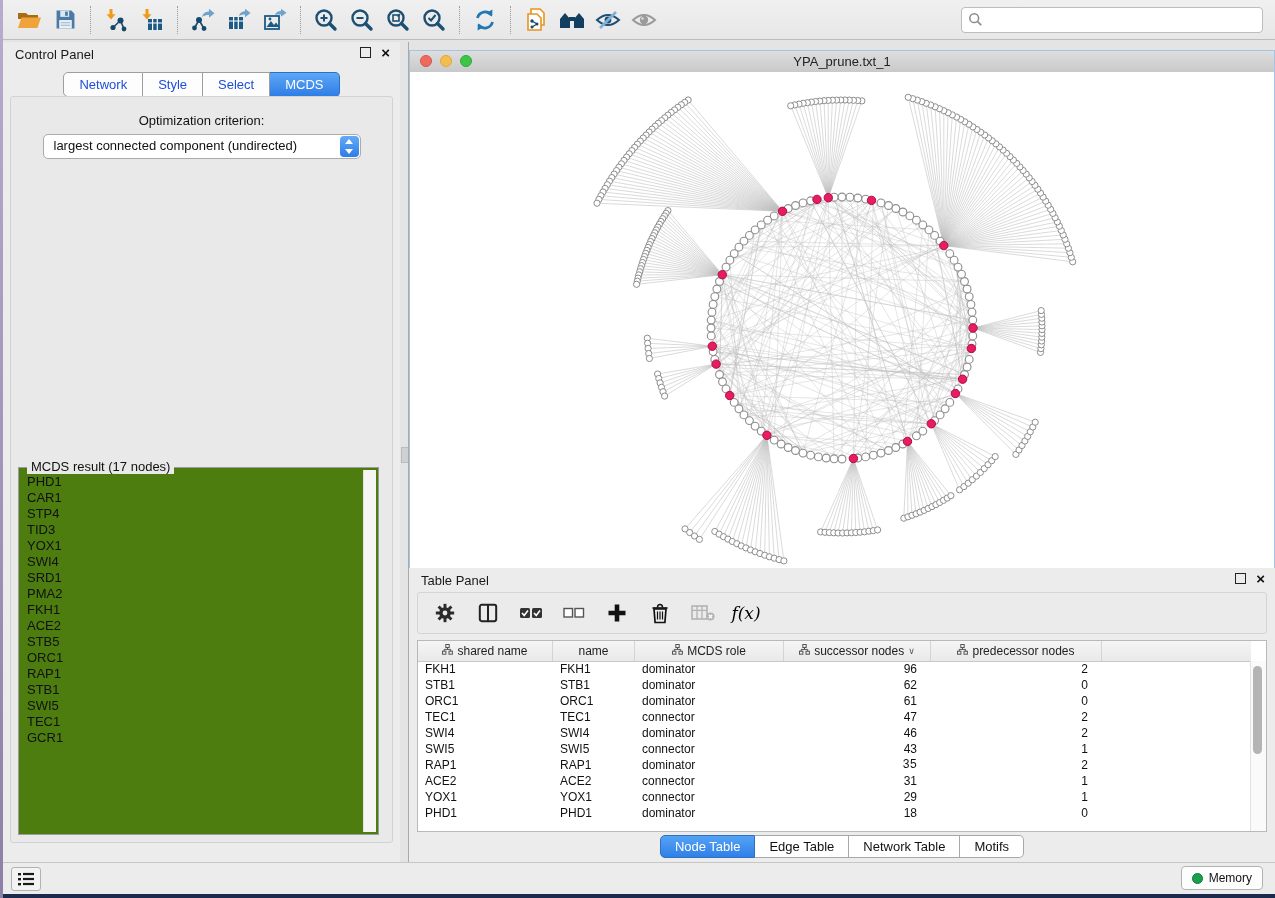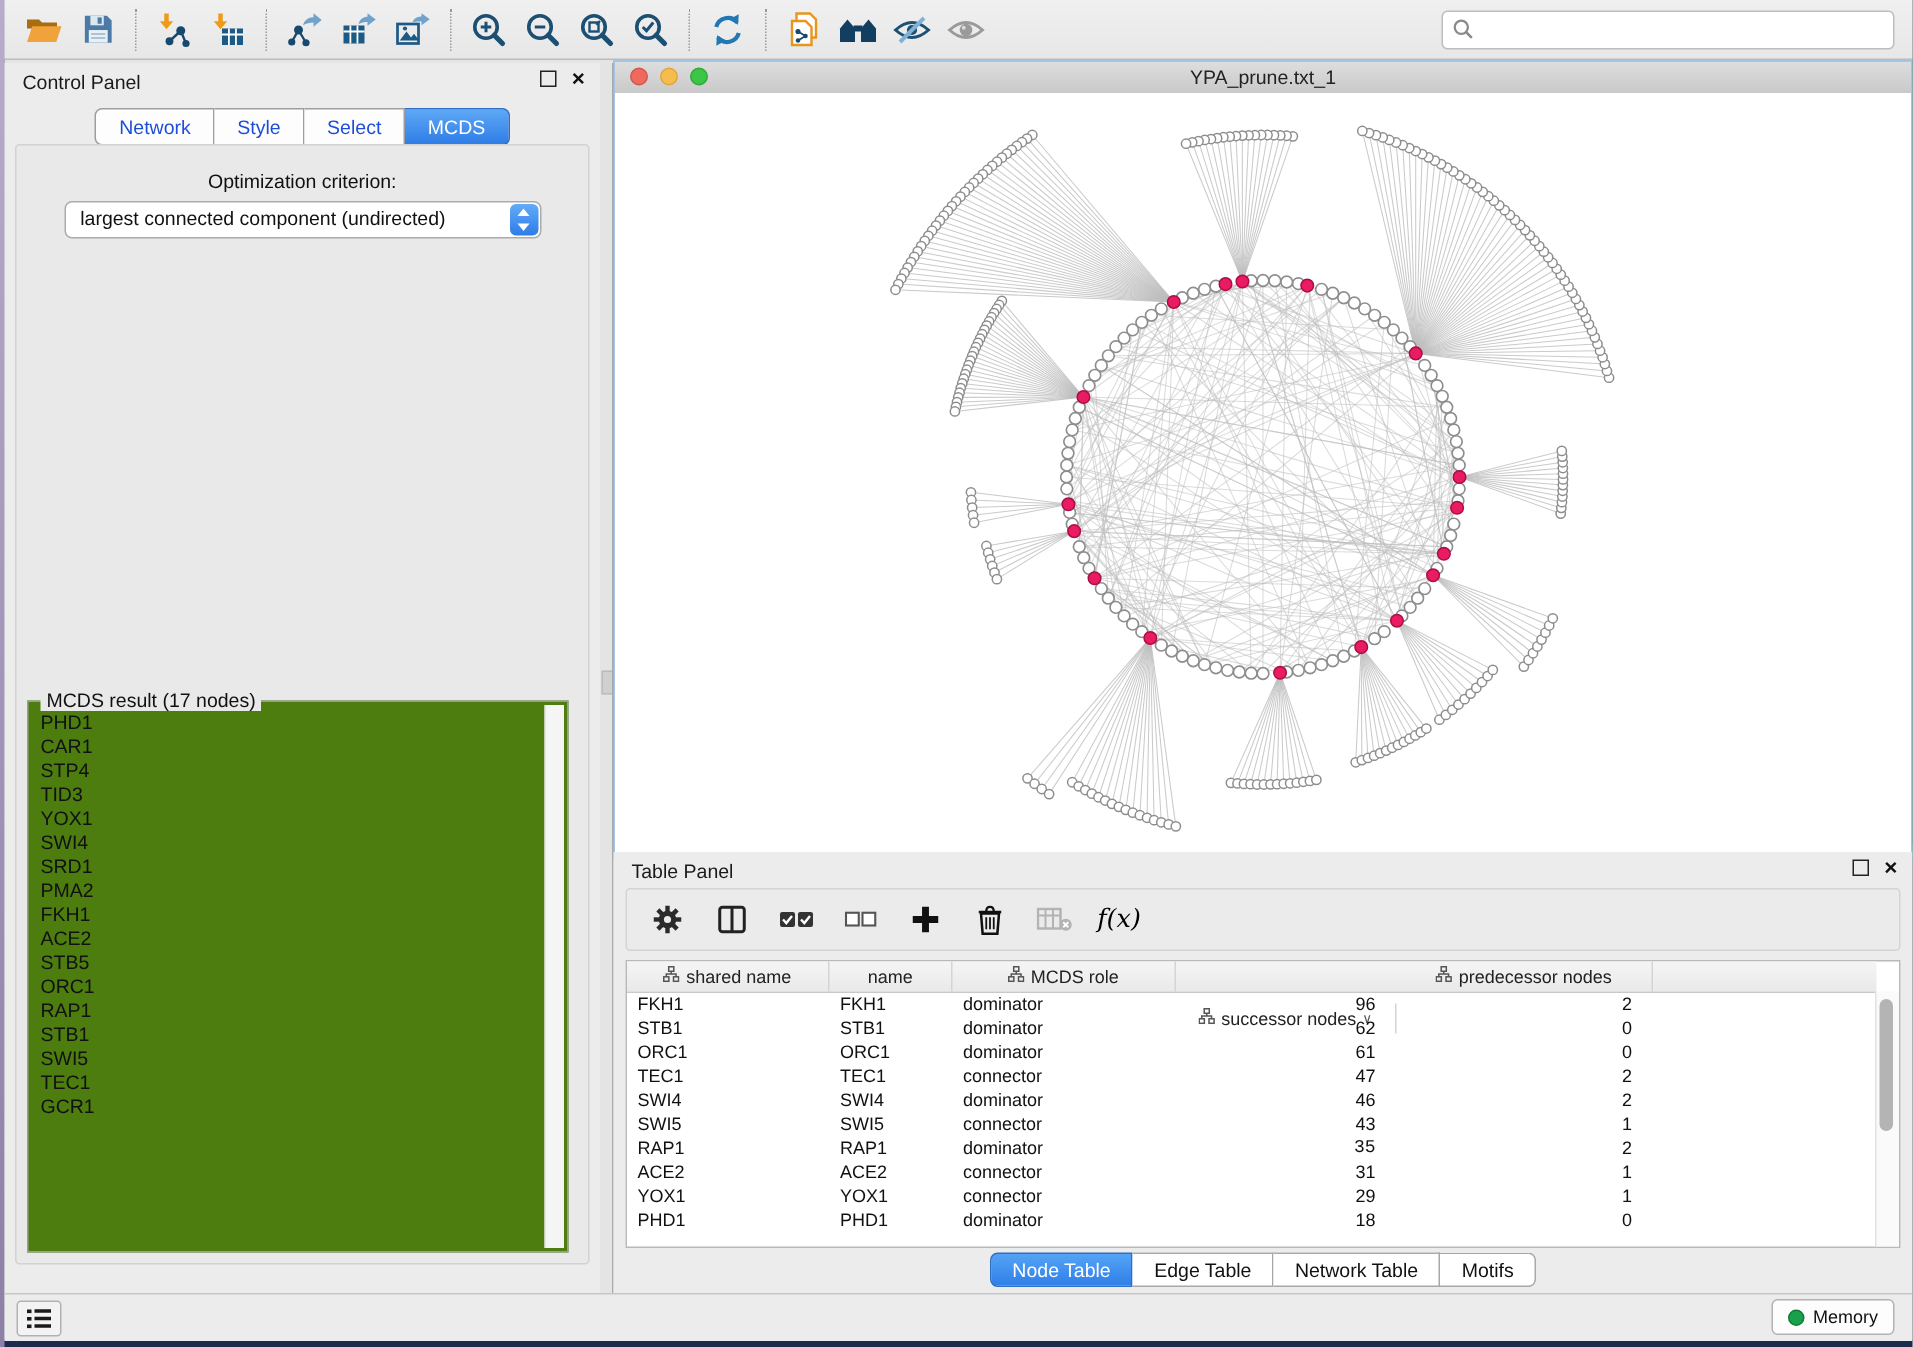--- a/index.html
+++ b/index.html
@@ -57,21 +57,21 @@
   .scrolltrack{position:absolute;top:2px;right:2px;bottom:2px;width:12px;background:#f5f5f5;border-left:1px solid #e3e3e3;}
 
   
   .vsplit{position:absolute;left:397px;top:42px;width:9px;height:820px;background:#e4e4e4;}
   .vsplit::after{content:"";position:absolute;right:0;top:0;bottom:0;width:1px;background:#a9a9a9;}
   .vgrip{position:absolute;left:1px;top:405px;width:6px;height:14px;background:#d0d0d0;border:1px solid #bbb;}
   .hsplit{position:absolute;left:406px;top:563px;width:866px;height:5px;background:#e4e4e4;}
   .hgrip{position:absolute;left:50%;top:0;width:14px;height:4px;background:#cfcfcf;border:1px solid #bbb;}
 
   
-  .netframe{position:absolute;left:406px;top:40px;width:866px;height:533px;background:#14b8a6;
+  .netframe{position:absolute;left:406px;top:50px;width:866px;height:533px;background:#404040;
        border:1px solid #a5c3e2;box-sizing:border-box;}
   .nettitle{position:absolute;left:0;top:0;right:0;height:21px;background:linear-gradient(#dedede,#c9c9c9);
        border-bottom:1px solid #ababab;}
   .tl{position:absolute;top:4px;width:12px;height:12px;border-radius:50%;}
   .nettitle .t-label{position:absolute;left:0;right:0;top:3px;text-align:center;font-size:13px;color:#222;}
   .netcanvas{position:absolute;left:0;top:21px;right:0;bottom:0;background:#fff;}
   .netcanvas svg{position:absolute;left:0;top:0;}
 
   
   .tablepanel{position:absolute;left:406px;top:568px;width:866px;height:294px;background:#ececec;}
@@ -1168,21 +1168,21 @@
             </div>
             <div class="th" style="width: 149px;">
               <span><svg width="11" height="11" viewBox="0 0 11 11">
                   <rect x="3.8" y="0.5" width="3.4" height="3" fill="none" stroke="#555"></rect>
                   <rect x="0.5" y="7.2" width="3.4" height="3" fill="none" stroke="#555"></rect>
                   <rect x="7" y="7.2" width="3.4" height="3" fill="none" stroke="#555"></rect>
                   <path d="M5.5 3.5 V5.4 M2.2 7.2 V5.4 H8.7 V7.2" fill="none" stroke="#555"></path>
                 </svg></span>
               <span>MCDS role</span>
             </div>
-            <div class="th" style="width: 147px; margin-top: 28px;">
+            <div class="th" style="width: 147px;">
               <span><svg width="11" height="11" viewBox="0 0 11 11">
                   <rect x="3.8" y="0.5" width="3.4" height="3" fill="none" stroke="#555"></rect>
                   <rect x="0.5" y="7.2" width="3.4" height="3" fill="none" stroke="#555"></rect>
                   <rect x="7" y="7.2" width="3.4" height="3" fill="none" stroke="#555"></rect>
                   <path d="M5.5 3.5 V5.4 M2.2 7.2 V5.4 H8.7 V7.2" fill="none" stroke="#555"></path>
                 </svg></span>
               <span>successor nodes</span>
               <span class="sortind">∨</span>
             </div>
             <div class="th" style="width: 171px;">

